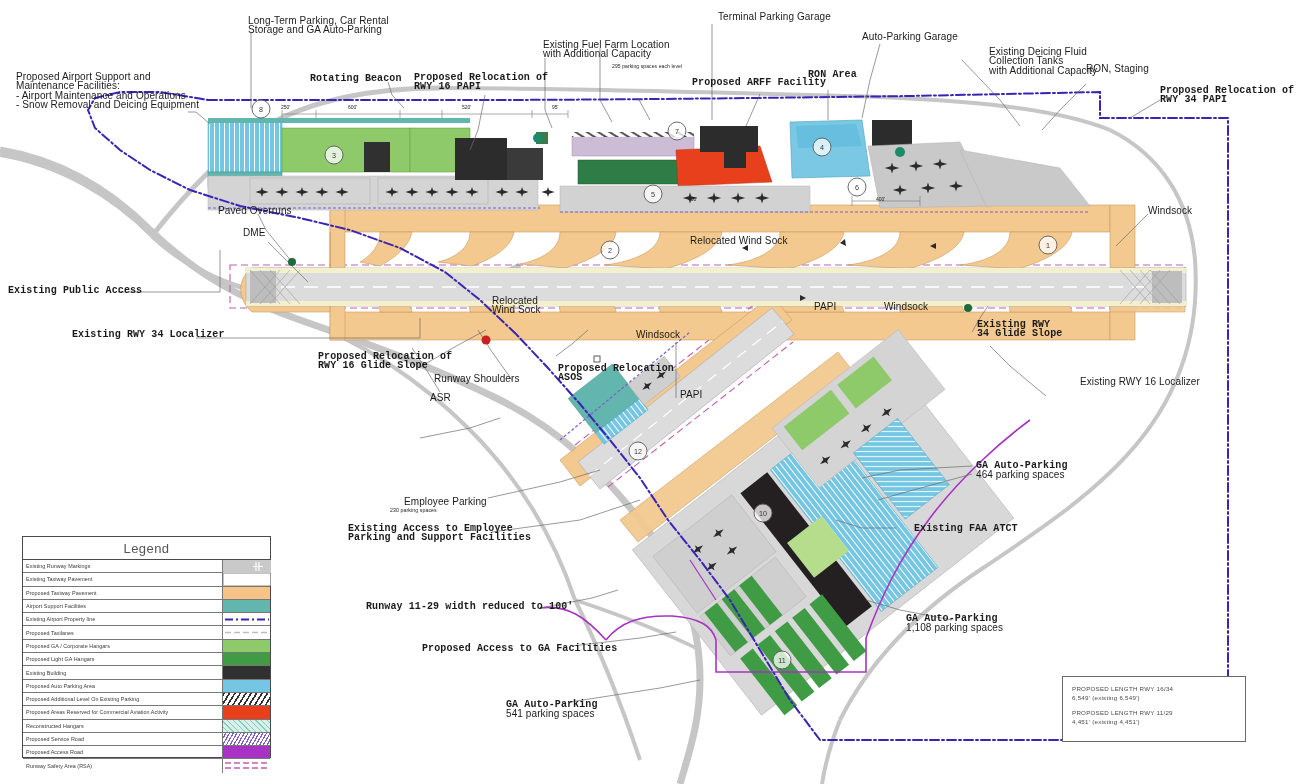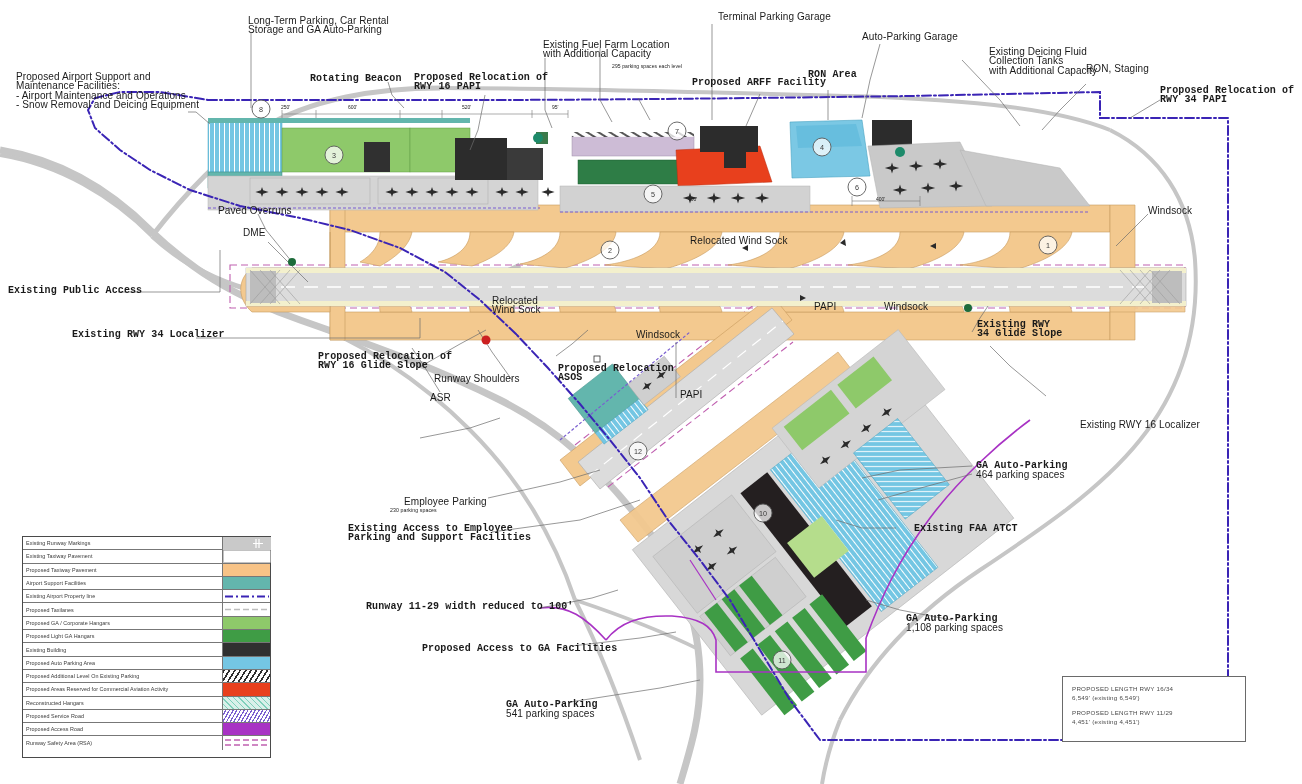--- a/index.html
+++ b/index.html
@@ -549,21 +549,21 @@
 <div class="callout" style="left:492px;top:296px;">Relocated
 Wind Sock</div>
 <div class="callout" style="left:690px;top:236px;">Relocated Wind Sock</div>
 <div class="callout" style="left:636px;top:330px;">Windsock</div>
 <div class="callout" style="left:814px;top:302px;">PAPI</div>
 <div class="callout" style="left:680px;top:390px;">PAPI</div>
 <div class="callout" style="left:884px;top:302px;">Windsock</div>
 <div class="callout" style="left:1148px;top:206px;">Windsock</div>
 <div class="callout b" style="left:977px;top:320px;">Existing RWY
 34 Glide Slope</div>
-<div class="callout" style="left:1046px;top:420px;padding-left:34px;">Existing RWY 16 Localizer</div>
+<div class="callout" style="left:1046px;top:377px;padding-left:34px;">Existing RWY 16 Localizer</div>
 <div class="callout" style="left:404px;top:497px;">Employee Parking</div>
 <div class="callout sub" style="left:390px;top:506px;font-size:5.2px;">230 parking spaces</div>
 <div class="callout b" style="left:348px;top:524px;">Existing Access to Employee
 Parking and Support Facilities</div>
 <div class="callout b" style="left:366px;top:602px;">Runway 11-29 width reduced to 100'</div>
 <div class="callout b" style="left:422px;top:644px;">Proposed Access to GA Facilities</div>
 <div class="callout b" style="left:506px;top:700px;">GA Auto-Parking</div>
 <div class="callout sub" style="left:506px;top:709px;">541 parking spaces</div>
 <div class="callout b" style="left:976px;top:461px;">GA Auto-Parking</div>
 <div class="callout sub" style="left:976px;top:470px;">464 parking spaces</div>
@@ -573,20 +573,21 @@
 <div class="callout sub" style="left:612px;top:62px;font-size:5px;">295 parking spaces each level</div>
 
 <div class="mark" style="left:281px;top:104px;font-size:5px;">250'</div>
 <div class="mark" style="left:348px;top:104px;font-size:5px;">600'</div>
 <div class="mark" style="left:462px;top:104px;font-size:5px;">520'</div>
 <div class="mark" style="left:552px;top:104px;font-size:5px;">95'</div>
 <div class="mark" style="left:688px;top:196px;font-size:5px;">400'</div>
 <div class="mark" style="left:876px;top:196px;font-size:5px;">400'</div>
 
 <div id="legend">
+  <div class="ltitle">Legend</div>
   <div id="legend-rows">
         <div class="lrow">
           <div class="lname">Existing Runway Markings</div>
           <div class="lsw sw-markings">
             <svg width="48" height="13" style="display:block">
               <rect width="48" height="13" fill="#c9c9c9"></rect>
               <line x1="33" y1="2" x2="33" y2="11" stroke="#fff" stroke-width="1.2"></line>
               <line x1="36" y1="2" x2="36" y2="11" stroke="#fff" stroke-width="1.2"></line>
               <line x1="30" y1="6.5" x2="40" y2="6.5" stroke="#fff" stroke-width="1"></line>
             </svg>

